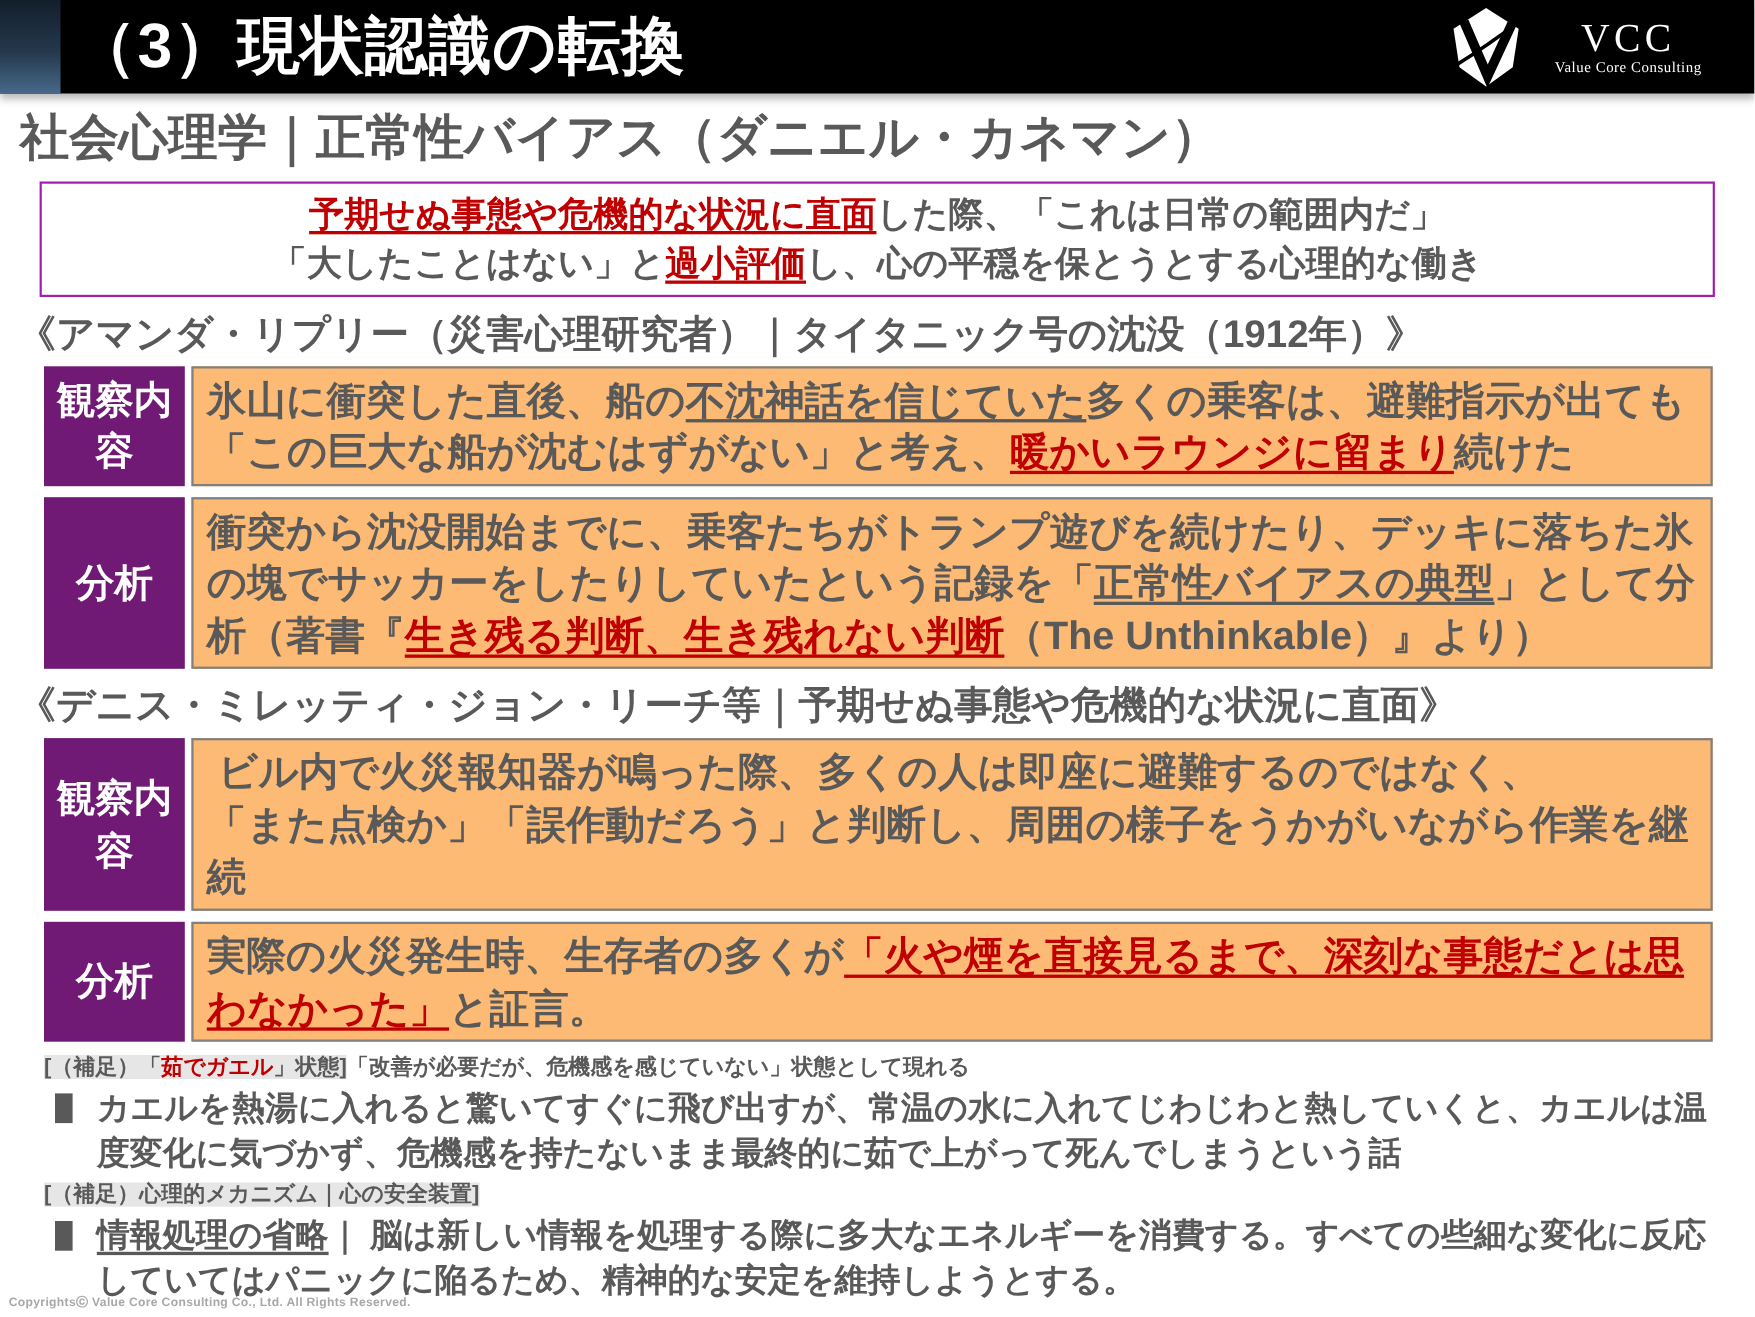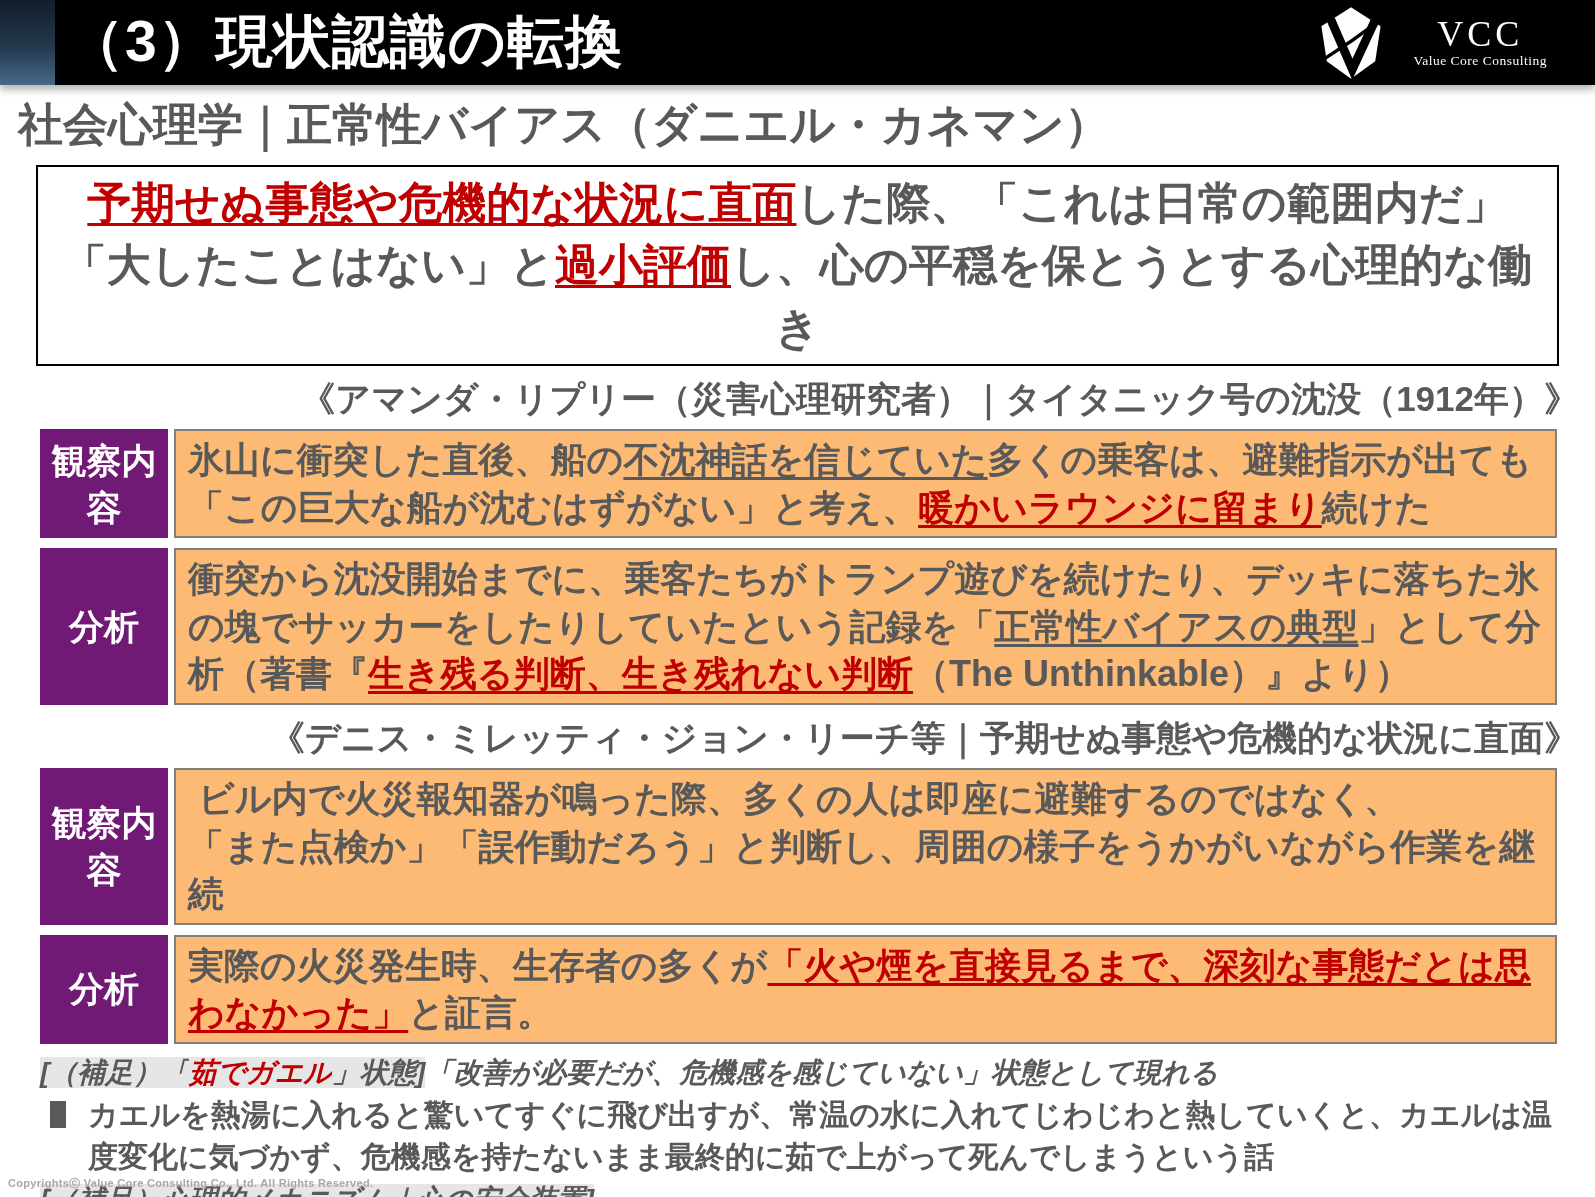--- a/index.html
+++ b/index.html
@@ -26,26 +26,26 @@
   .logo-icon { width: 74px; height: 74px; flex: 0 0 74px; }
   .logo-text { color: #ffffff; font-family: "Liberation Serif", "DejaVu Serif", serif; text-align: center; }
   .logo-abbr { font-size: 36px; font-weight: normal; letter-spacing: 4px; line-height: 1.05; }
   .logo-name { font-size: 13.5px; font-weight: normal; letter-spacing: 0.5px; }
 
   
   .main { padding: 8px 16px 0 16px; }
   .page-title { font-size: 45px; color: #595959; margin: 2px 0 10px 2px; white-space: nowrap; }
 
   .def-box {
-    margin: 0 20px 10px 20px; border: 2px solid #000000;
-    text-align: center; font-size: 44px; line-height: 1.42; padding: 5px 8px;
+    margin: 0 20px 10px 20px; border: 2px solid #a21caf;
+    text-align: center; font-size: 32px; line-height: 1.42; padding: 5px 8px;
     white-space: pre-wrap;
   }
 
-  .section-heading { font-size: 35px; color: #595959; margin: 8px 0 6px 0; white-space: nowrap; text-align: right; }
+  .section-heading { font-size: 35px; color: #595959; margin: 8px 0 6px 0; white-space: nowrap; }
 
   .trow { display: flex; margin: 0 22px 10px 24px; align-items: stretch; }
   .trow .label {
     flex: 0 0 128px; background: #701a75; color: #ffffff; font-size: 35px;
     display: flex; align-items: center; justify-content: center; text-align: center;
     line-height: 1.35; padding: 4px 8px; margin-right: 6px;
   }
   .trow .content {
     flex: 1 1 auto; border: 2px solid #808080; background: #fdba74;
     font-size: 36px; line-height: 1.32; padding: 5px 10px 5px 12px;
@@ -54,21 +54,21 @@
   .trow .content .inner { display: block; }
 
   
   .seg-ru { color: #C00000; text-decoration: underline; text-underline-offset: 5px; text-decoration-thickness: 2.5px; }
   .seg-u  { text-decoration: underline; text-underline-offset: 5px; text-decoration-thickness: 2.5px; }
   .seg-hl { background: #e7e6e6; }
   .seg-hlr{ background: #e7e6e6; color: #C00000; }
 
   
   .footnotes { margin: 4px 0 0 24px; }
-  .fn-heading { font-size: 28px; line-height: 1.38; margin: 4px 0 2px 0; white-space: pre-wrap; font-style: italic; }
+  .fn-heading { font-size: 20px; line-height: 1.38; margin: 4px 0 2px 0; white-space: pre-wrap; }
   .fn-bullet { display: flex; margin: 2px 0 2px 10px; }
   .fn-marker {
     flex: 0 0 16px; width: 16px; height: 27px; background: #595959; margin: 7px 22px 0 0;
   }
   .fn-text { font-size: 30px; line-height: 1.38; white-space: pre-wrap; }
 
   .copyright {
     position: absolute; left: 8px; bottom: 6px; font-size: 11px; color: #a8a8a8;
     letter-spacing: 0.3px;
   }

